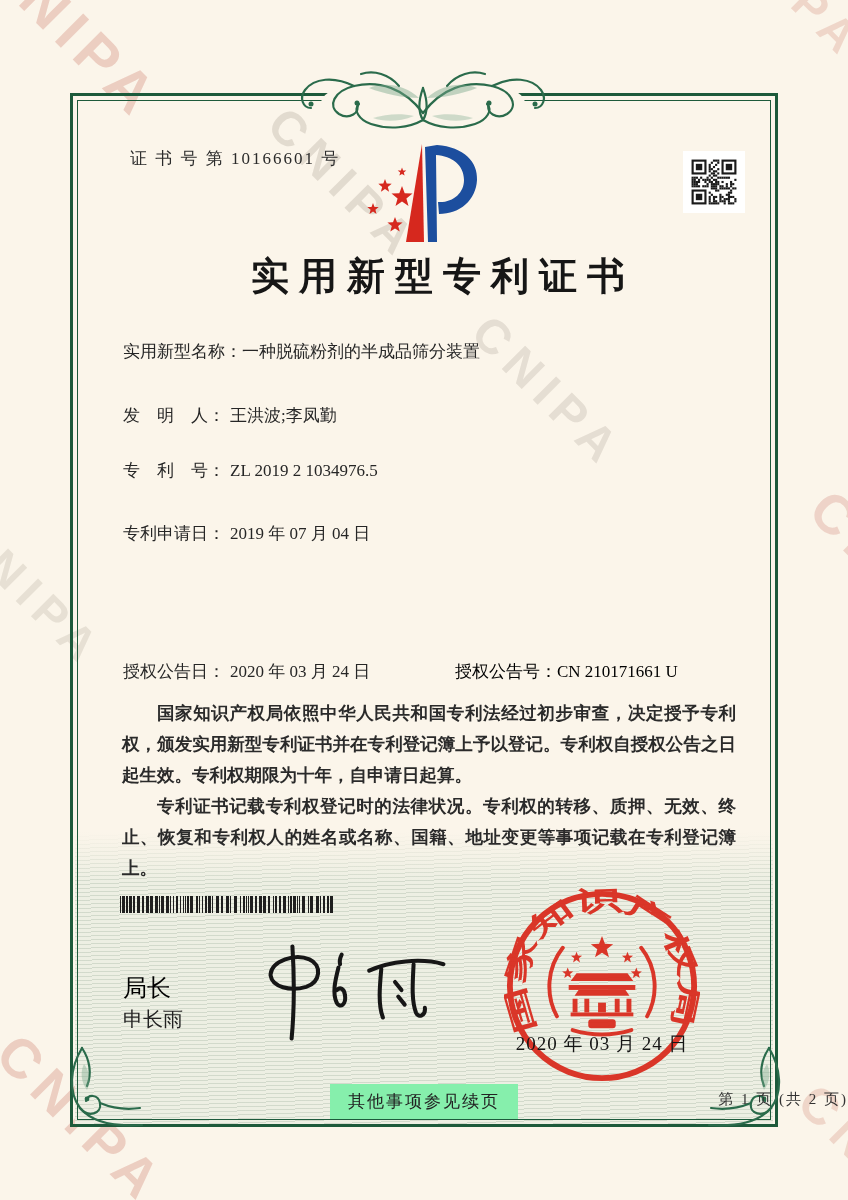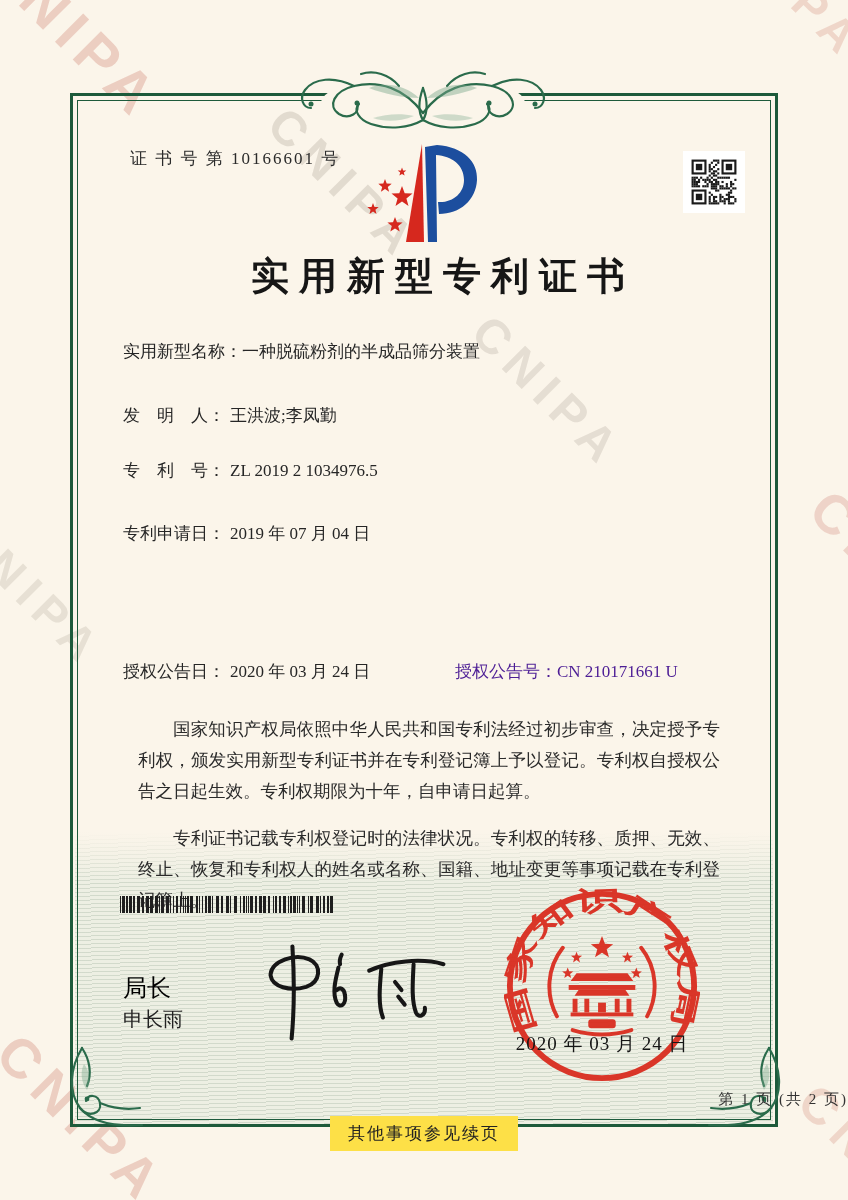--- a/index.html
+++ b/index.html
@@ -36,40 +36,40 @@
   .cert-no{position:absolute;left:110px;top:147px;font-size:17px;letter-spacing:2px;color:#2b2b2b;margin-left:20px;}
   .logo{position:absolute;left:352px;top:138px;}
   .qr{position:absolute;left:683px;top:151px;background:#fff;}
   .title{position:absolute;left:0;right:0;top:251px;text-align:center;
     font-size:38px;font-weight:bold;letter-spacing:10px;text-indent:10px;color:#161616;padding-left:28px;}
   
   .field{position:absolute;left:123px;font-size:17px;color:#262626;white-space:nowrap;}
   .flabel{display:inline-block;min-width:107px;}
   .f1{top:340px;} .f2{top:392px;margin-top:12px;} .f3{top:459px;} .f4{top:522px;}
   .f5{top:561px;} .f6{top:612px;} .f7{top:660px;}
-  .grant-no{position:absolute;left:455px;top:660px;font-size:17px;white-space:nowrap;color:#4c1d95;}
+  .grant-no{position:absolute;left:455px;top:660px;font-size:17px;white-space:nowrap;color:#000000;}
   
   .paras{position:absolute;left:122px;top:698px;width:614px;
     font-size:17.5px;line-height:31px;text-align:justify;color:#2a2a2a;}
-  .paras p{margin:16px;text-indent:2em;}
+  .paras p{margin:0;text-indent:2em;font-weight:bold;}
   
   .barcode{position:absolute;left:120px;top:896px;}
   .signer-title{position:absolute;left:123px;top:972px;font-size:24px;
     font-family:Liberation Sans, sans-serif;color:#000000;}
   .signer-name{position:absolute;left:123px;top:1006px;font-size:20px;
     font-family:Liberation Mono, monospace;color:#222;}
   .signature{position:absolute;left:248px;top:940px;}
   .seal{position:absolute;left:504px;top:888px;opacity:.93;}
   .seal-date{position:absolute;left:504px;top:1031px;width:196px;text-align:center;
     font-size:19px;color:#151515;letter-spacing:1px;}
   .page-info{position:absolute;left:0;right:0;top:1090px;text-align:right;
     font-size:15px;letter-spacing:2px;color:#333;}
   .note{position:absolute;left:50%;top:1084px;transform:translateX(-50%);
-    background:#fde047;padding:6px 18px;font-size:17px;letter-spacing:2px;color:#222;
-    white-space:nowrap;margin-top:32px;}
+    background:#86efac;padding:6px 18px;font-size:17px;letter-spacing:2px;color:#222;
+    white-space:nowrap;}
   
   .orn-top{position:absolute;left:297px;top:58px;}
   .orn-bl{position:absolute;left:60px;top:1046px;}
   .orn-br{position:absolute;left:703px;top:1046px;}
 </style>
 </head>
 <body>
 
 <div class="page">
 

